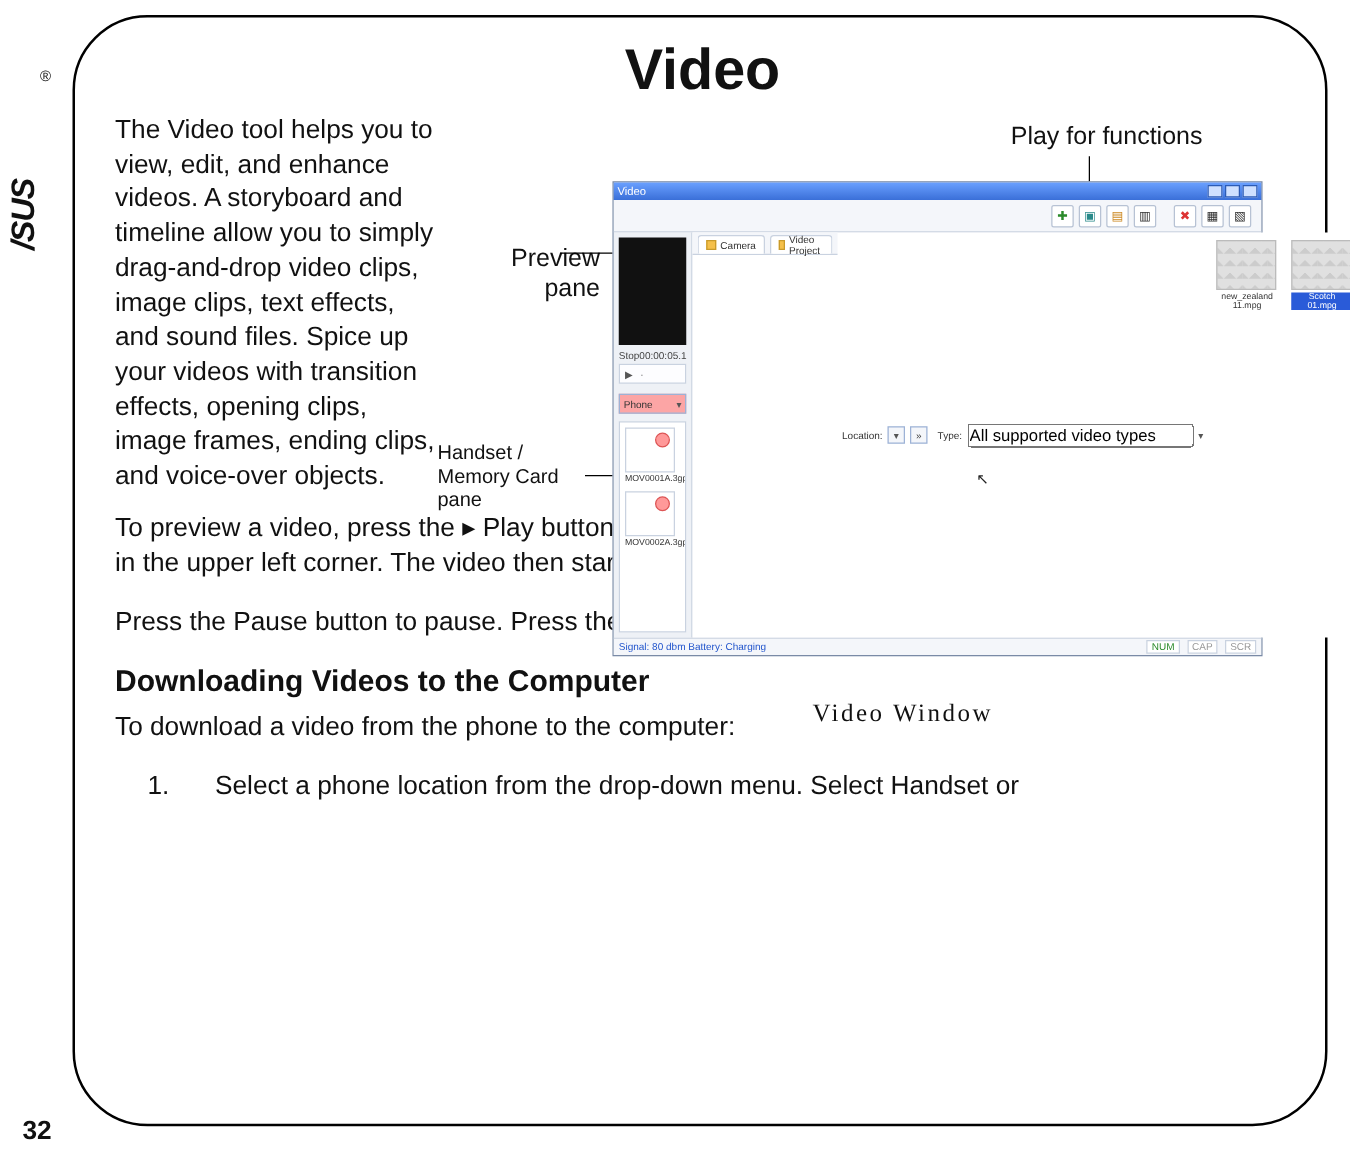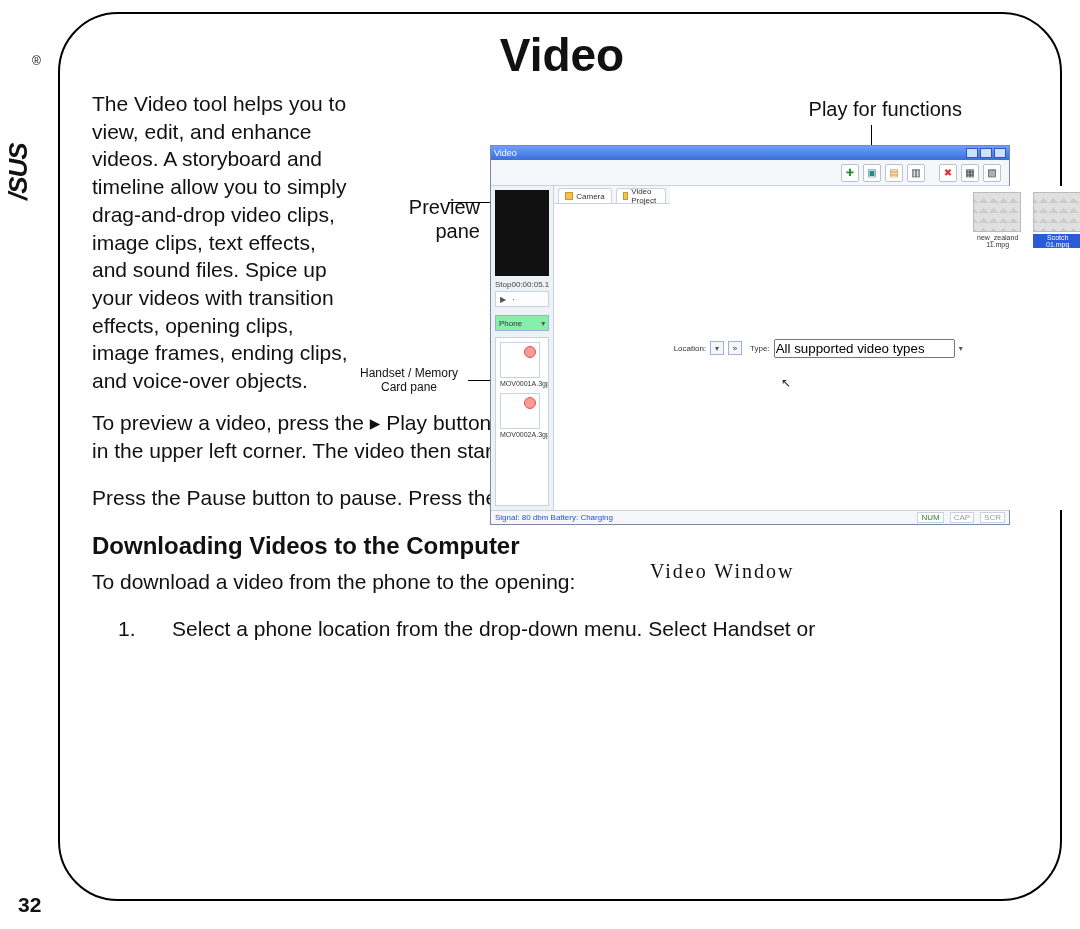--- a/index.html
+++ b/index.html
@@ -107,24 +107,24 @@
   .preview-line {
     position:absolute;
     left: 78px;
     top: 112px;
     width: 44px;
     border-top:1.5px solid #000;
   }
   .handset-callout {
     position:absolute;
     left: -20px;
-    top: 276px;
+    top: 263px;
     width: 118px;
-    text-align:center;
-    font-size:12px;
+    text-align:left;
+    font-size:16px;
     line-height:1.2;
   }
   .handset-line {
     position:absolute;
     left: 98px;
     top: 290px;
     width: 28px;
     border-top:1.5px solid #000;
   }
   .thumbs-callout {
@@ -226,21 +226,21 @@
     align-items:center;
     gap:6px;
     padding:0 4px;
     font-size:8px;
     color:#555;
   }
   .device-select {
     margin: 2px 4px;
     height:16px;
     border:1px solid #9db2d6;
-    background:#86efac;
+    background:#fca5a5;
     font-size:8px;
     padding:0 3px;
     display:flex; align-items:center; justify-content:space-between;
   }
   .device-files {
     flex:1;
     margin:4px;
     background:#fff;
     border:1px solid #c9d2e0;
     overflow:hidden;
@@ -507,19 +507,19 @@
   <div class="flow-text">
     <p>
       <span>To preview a video, press the </span><span class="tri-right"></span><span> Play button under the preview pane</span><br>
       <span>in the upper left corner. The video then starts to play.</span>
     </p>
     <p>
       <span>Press the  Pause button to pause. Press the </span><span class="sq"></span><span> Stop button to Stop.</span>
     </p>
 
     <div class="section-h">Downloading Videos to the Computer</div>
-    <p>To download a video from the phone to the opening:</p>
+    <p>To download a video from the phone to the computer:</p>
     <div class="step">
       <span class="num">1.</span>
       <span>Select a phone location from the drop-down menu. Select Handset or</span>
     </div>
   </div>
 </div>
 
 </body></html>

